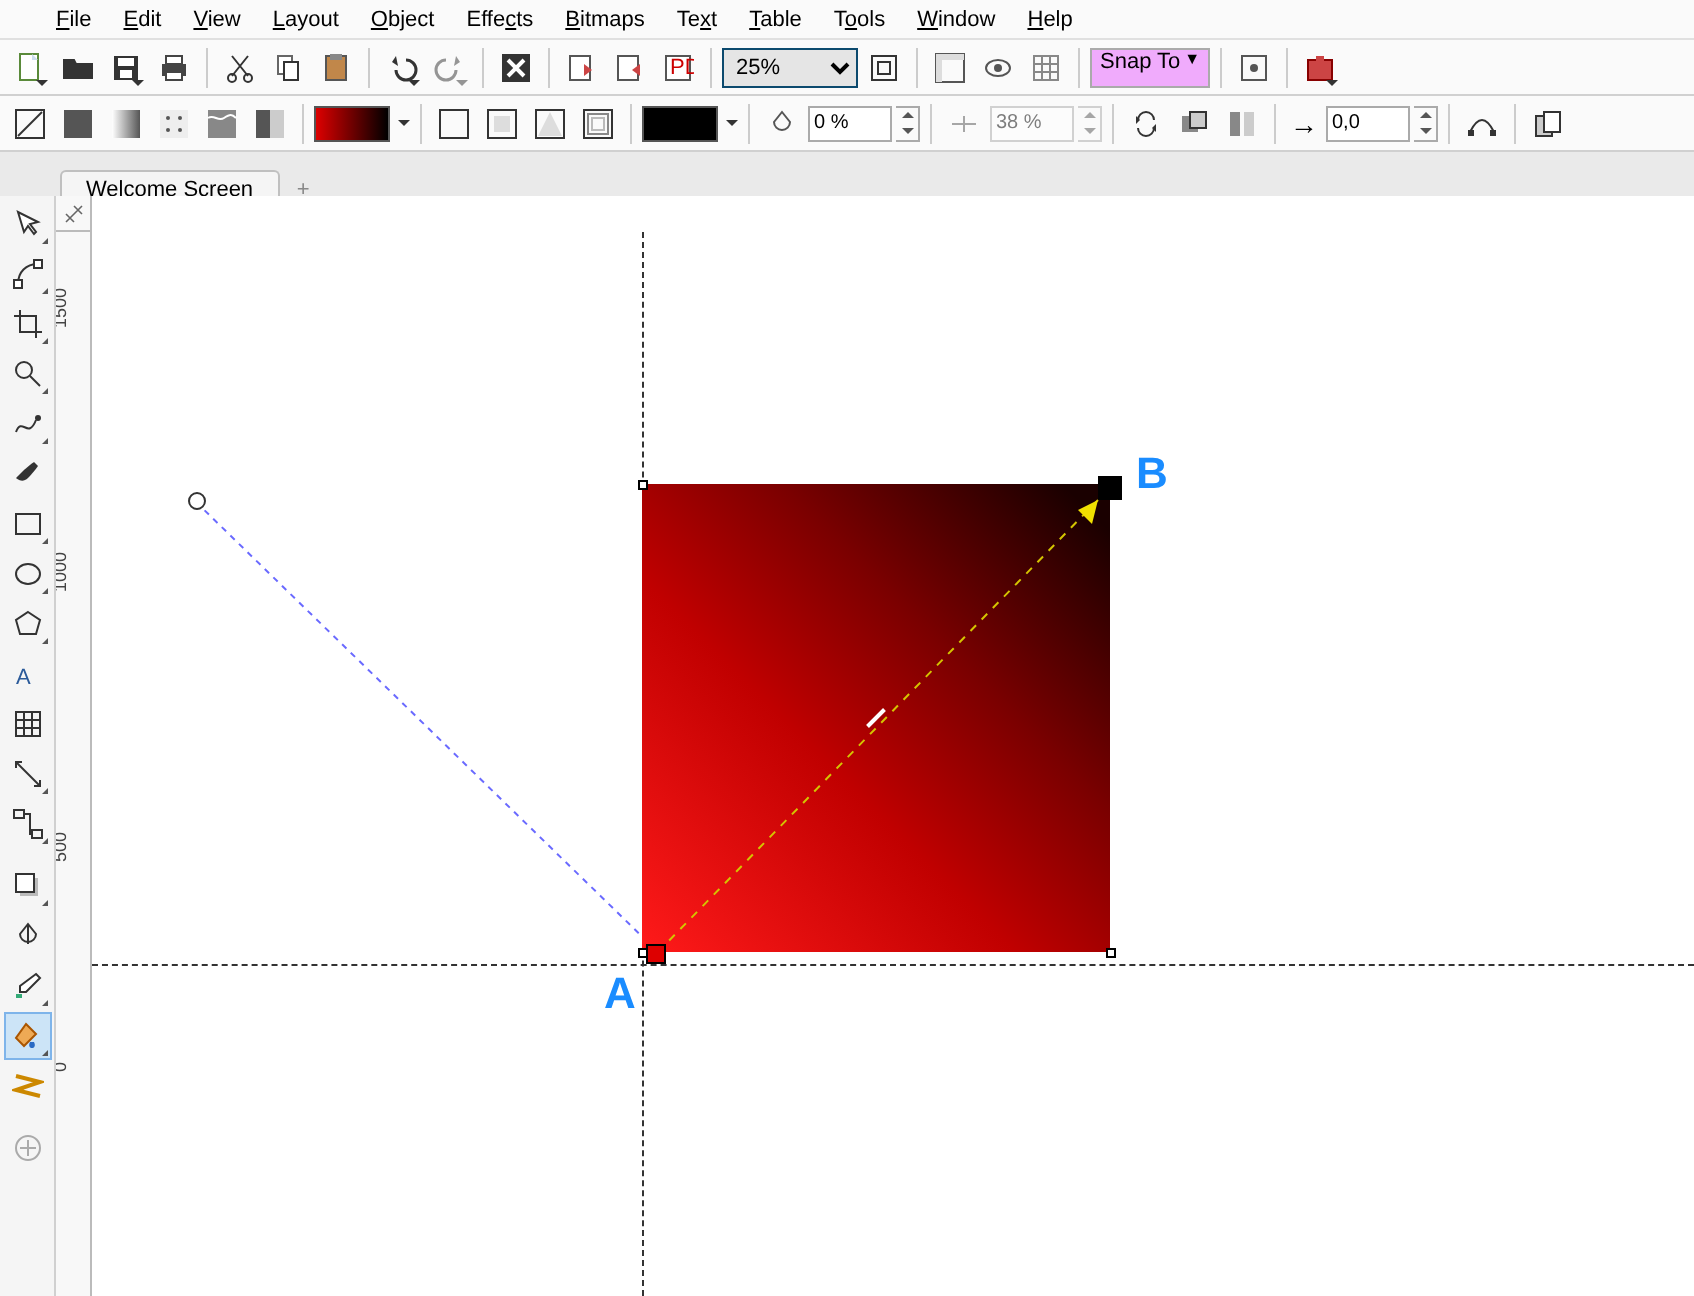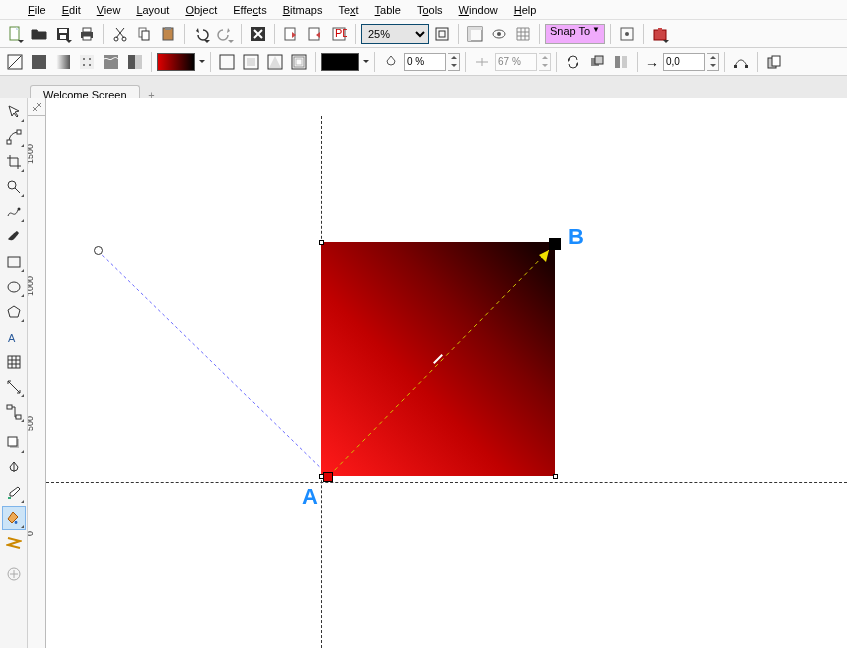--- a/index.html
+++ b/index.html
@@ -311,21 +311,21 @@
   <div class="spinner">
       <div></div>
       <div></div>
     </div>
   <div class="sep"></div>
   <div class="tbtn dimmed">
       <svg viewBox="0 0 16 16">
         <path d="M2 8h12M8 4v8" stroke="#555"></path>
       </svg>
     </div>
-  <div class="num-input dimmed">67 %</div>
+  <div class="num-input dimmed">38 %</div>
   <div class="spinner dimmed">
       <div></div>
       <div></div>
     </div>
   <div class="sep"></div>
   <div class="tbtn">
       <svg viewBox="0 0 16 16">
         <path d="M4 6a4 4 0 0 1 8 0M12 10a4 4 0 0 1-8 0" fill="none" stroke="#333"></path>
         <path d="M3 4l2 2-2 2zM13 12l-2-2 2-2z" fill="#333"></path>
       </svg>

